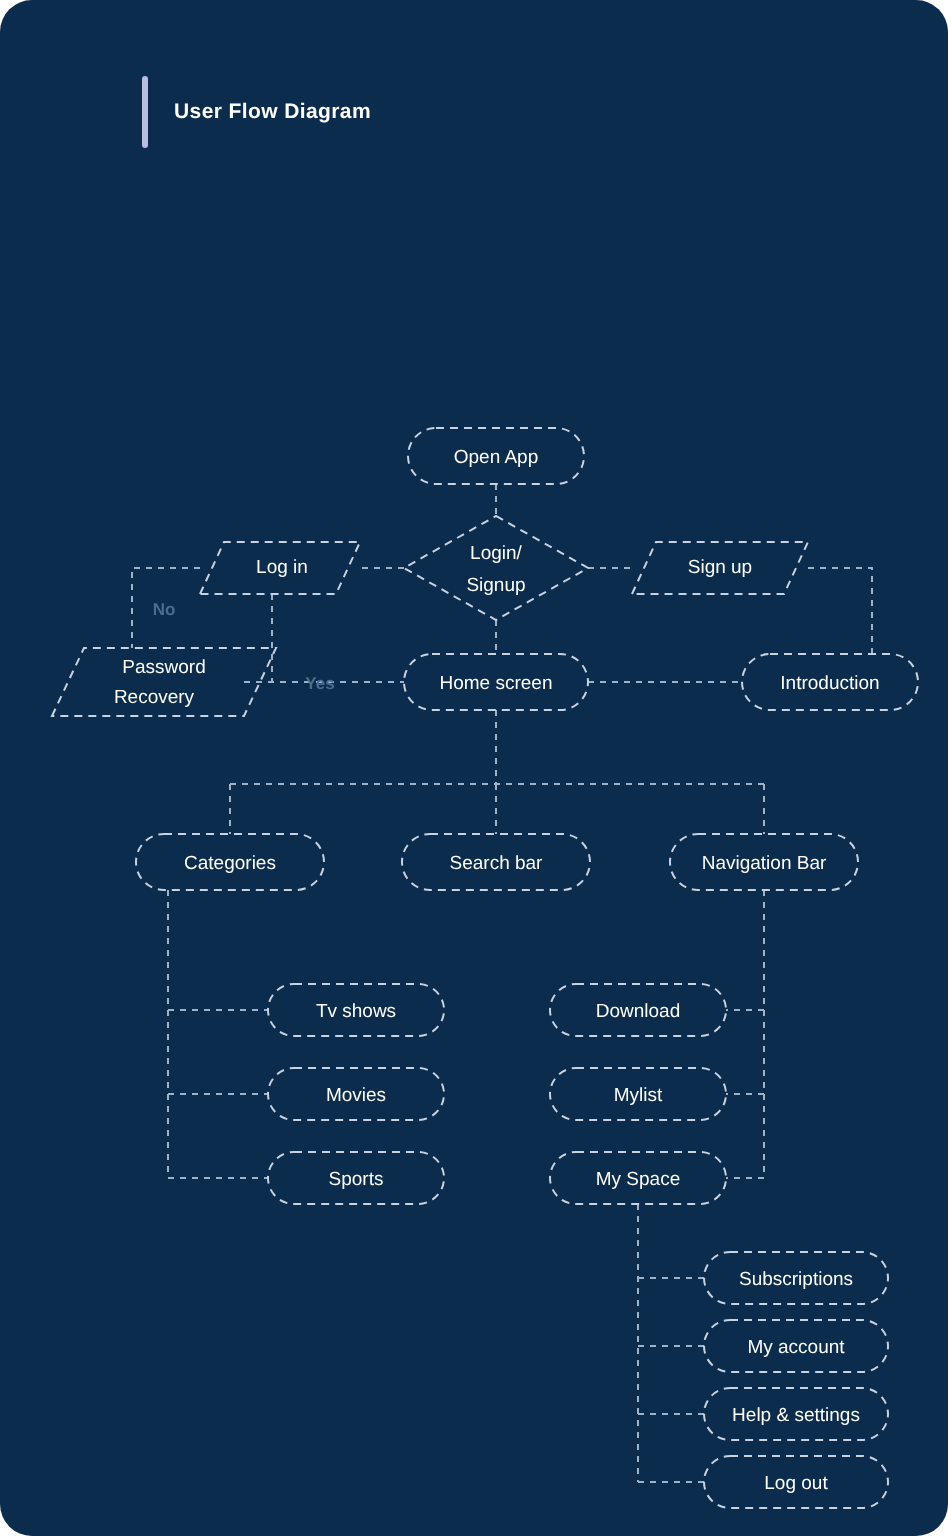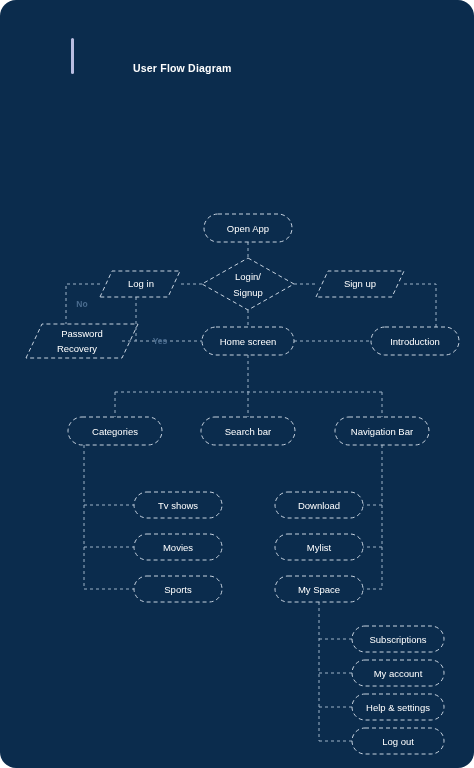--- a/index.html
+++ b/index.html
@@ -27,23 +27,22 @@
     height: 768px;
     background: #0b2c4d;
     border-radius: 16px;
     overflow: hidden;
   }
   #title-wrap {
     position: absolute;
     left: 71px;
     top: 38px;
     display: flex;
-    align-items: flex-end;
+    align-items: center;
     height: 36px;
-    gap: 46px;
   }
   #title-accent {
     width: 3px;
     height: 36px;
     background: #b9bde0;
     border-radius: 2px;
     margin-right: 13px;
   }
   #title-text {
     color: #ffffff;

